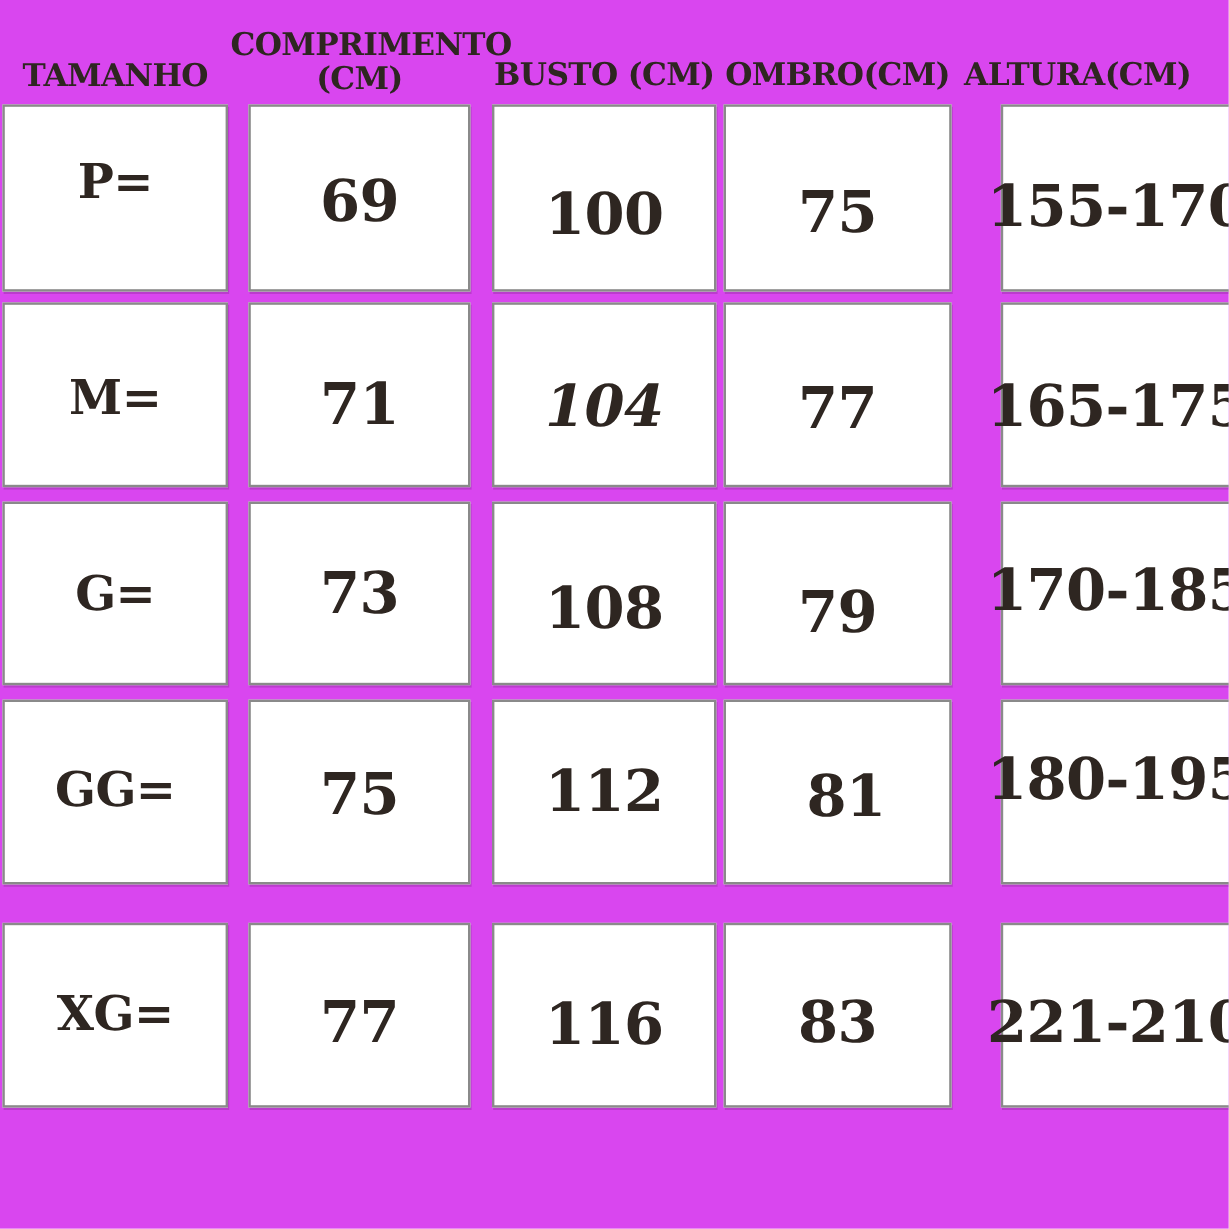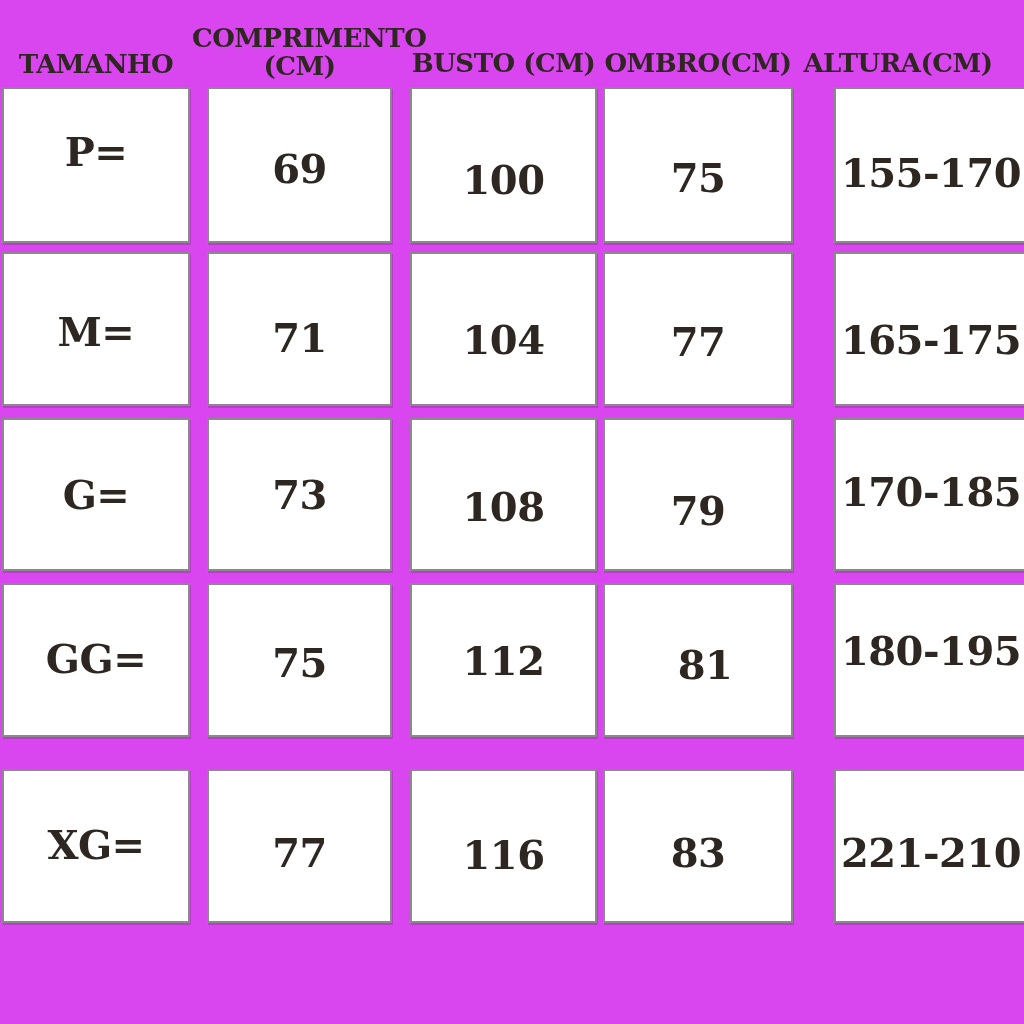--- a/index.html
+++ b/index.html
@@ -51,35 +51,35 @@
   .c3 { left: 603px; width: 190px; }
   .c4 { left: 834px; width: 194px; }
   .r0 { top: 87px;  height: 156px; }
   .r1 { top: 252px; height: 154px; }
   .r2 { top: 418px; height: 153px; }
   .r3 { top: 583px; height: 154px; }
   .r4 { top: 745px; height: 154px; margin-top: 24px; }
 
   .v {
     font-weight: 700;
-    font-size: 40px;
+    font-size: 48px;
     letter-spacing: -0.5px;
     white-space: nowrap;
   }
   .c0 .v { font-size: 40px; }
 
   
   .x00 .v { transform: translateY(-14px); }
   .x01 .v { transform: translateY(3px); }
   .x02 .v { transform: translateY(14px); }
   .x03 .v { transform: translateY(12px); }
   .x04 .v { transform: translateY(7px); }
   .x10 .v { transform: translateY(2px); }
   .x11 .v { transform: translateY(8px); }
-  .x12 .v { transform: translateY(10px); }
+  .x12 .v { transform: translateY(10px); font-style: italic; }
   .x13 .v { transform: translateY(12px); }
   .x14 .v { transform: translateY(10px); }
   .x22 .v { transform: translateY(12px); }
   .x23 .v { transform: translateY(16px); }
   .x24 .v { transform: translateY(-3px); }
   .x30 .v { transform: translateY(-2px); }
   .x31 .v { transform: translateY(2px); }
   .x33 .v { transform: translateY(4px); margin-left: 14px; }
   .x34 .v { transform: translateY(-10px); }
   .x40 .v { transform: translateY(-2px); }

